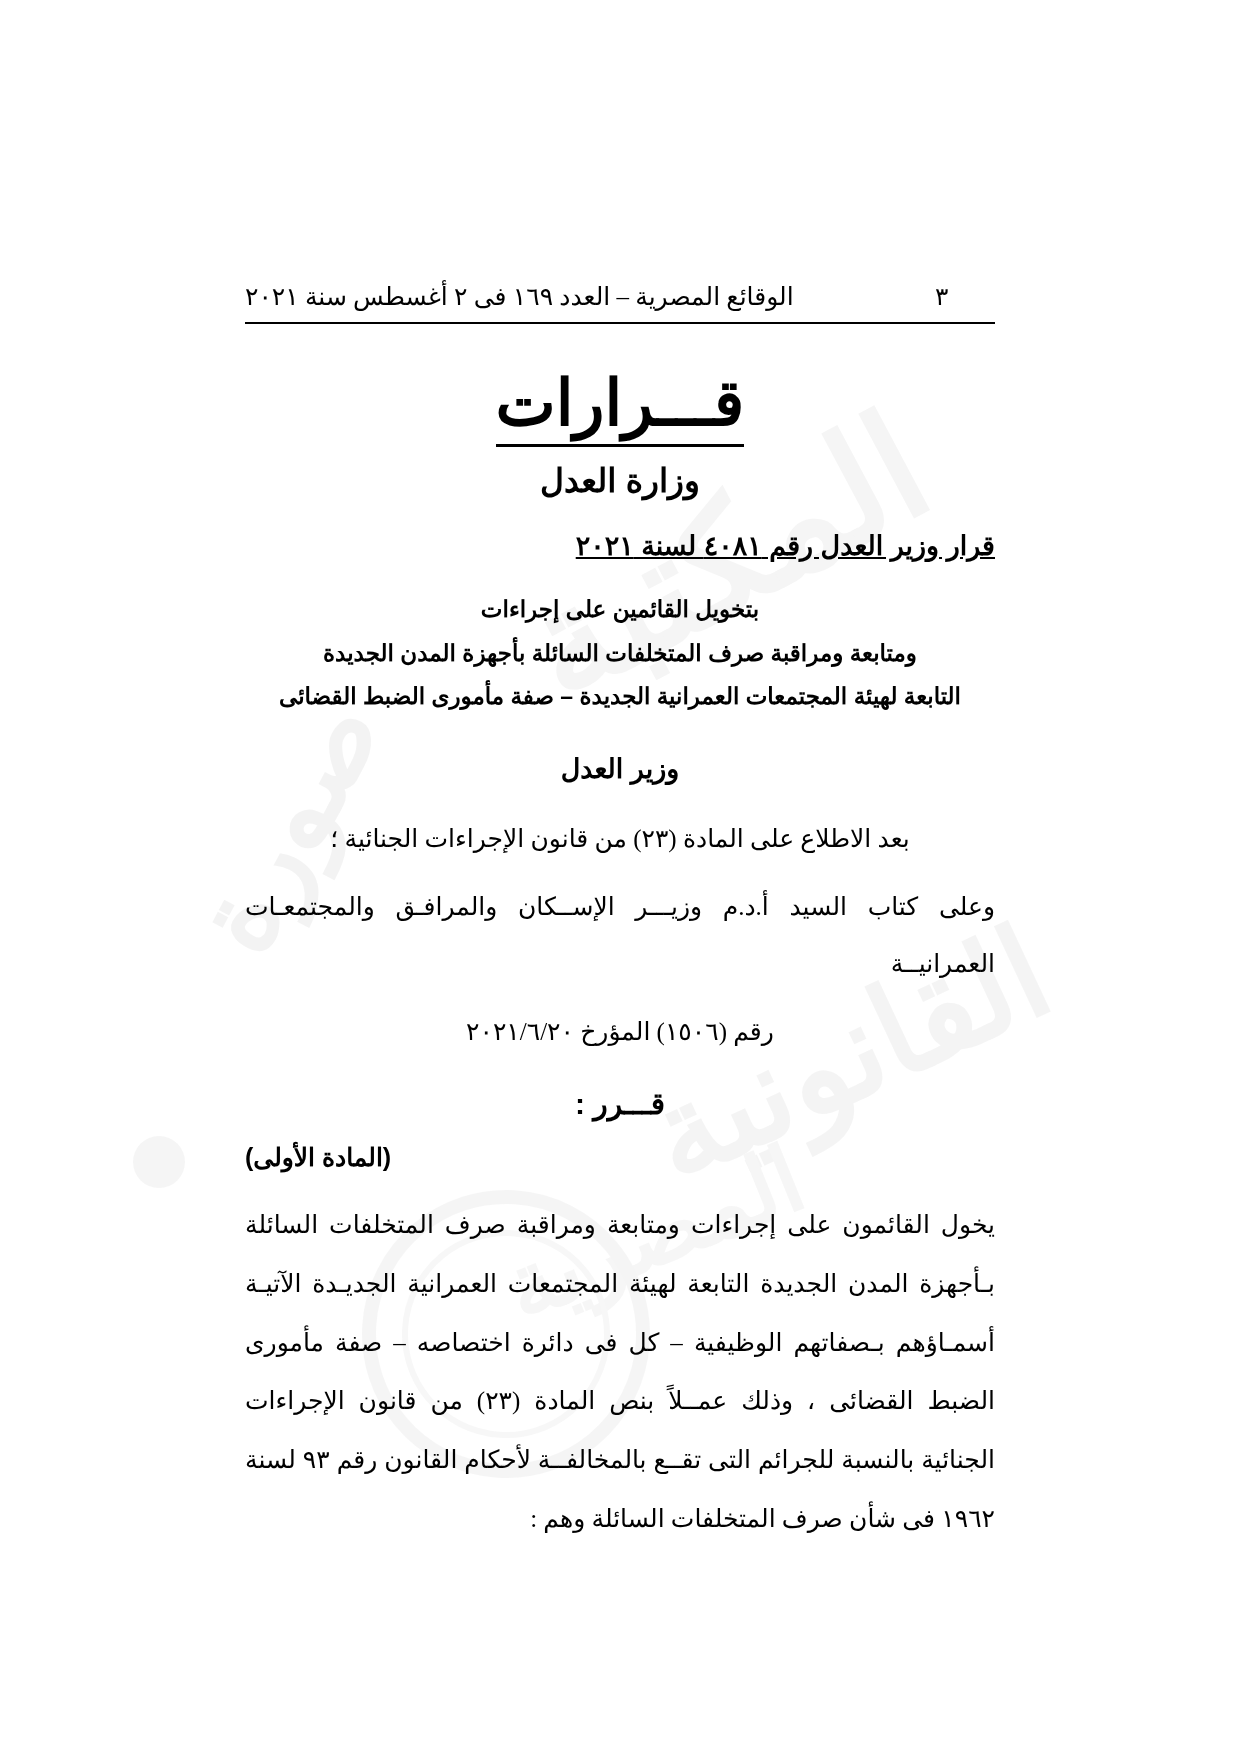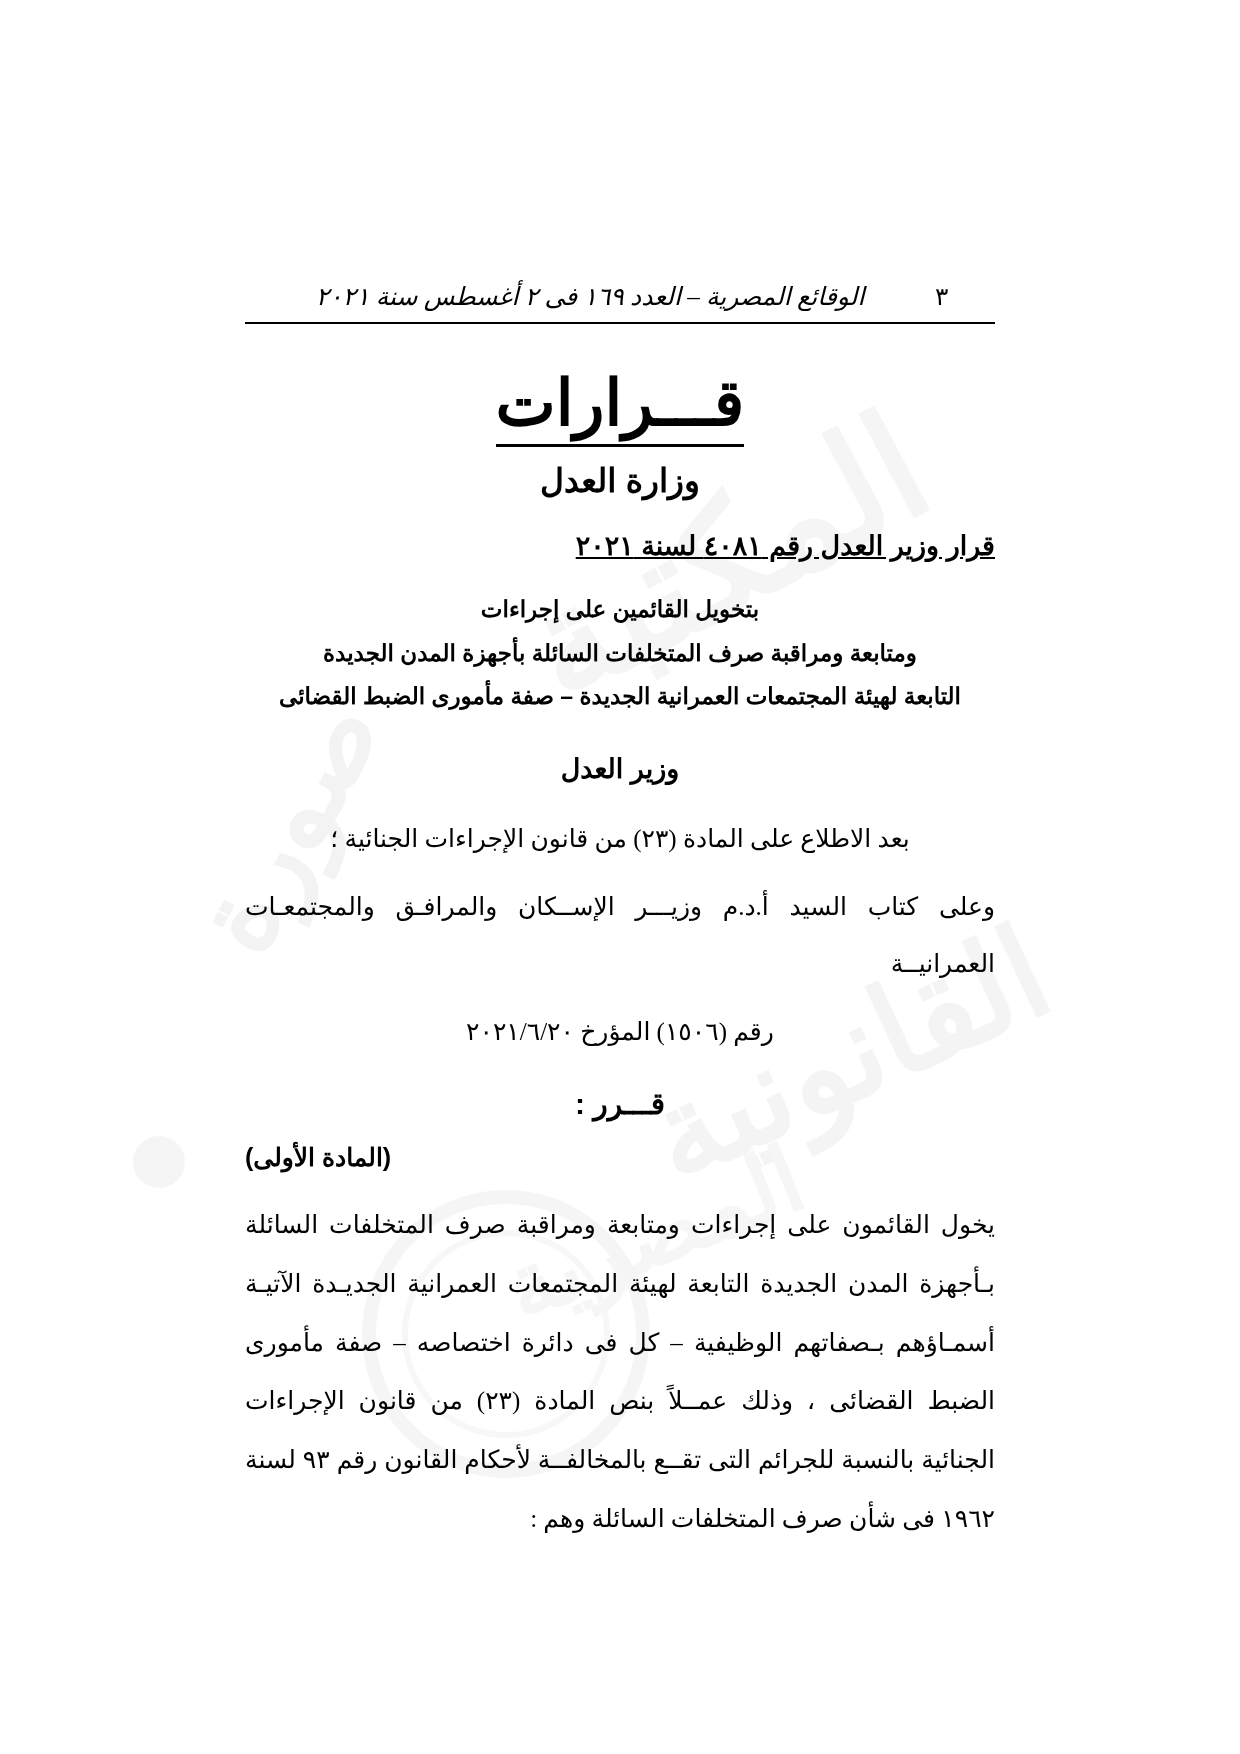--- a/index.html
+++ b/index.html
@@ -97,21 +97,21 @@
   }
 
   .running-head {
     padding-top: 282px;
     display: flex;
     align-items: baseline;
     justify-content: space-between;
     font-size: 25px;
     line-height: 1.2;
   }
-  .running-head .rh-title { flex: 1; text-align: center; font-style: italic; }
+  .running-head .rh-title { flex: 1; text-align: left; }
   .running-head .rh-page { width: 60px; text-align: left; font-size: 25px; }
 
   .rule {
     margin-top: 10px;
     border-bottom: 2.5px solid #000;
     width: 100%;
   }
 
   .doc-title {
     margin-top: 42px;

